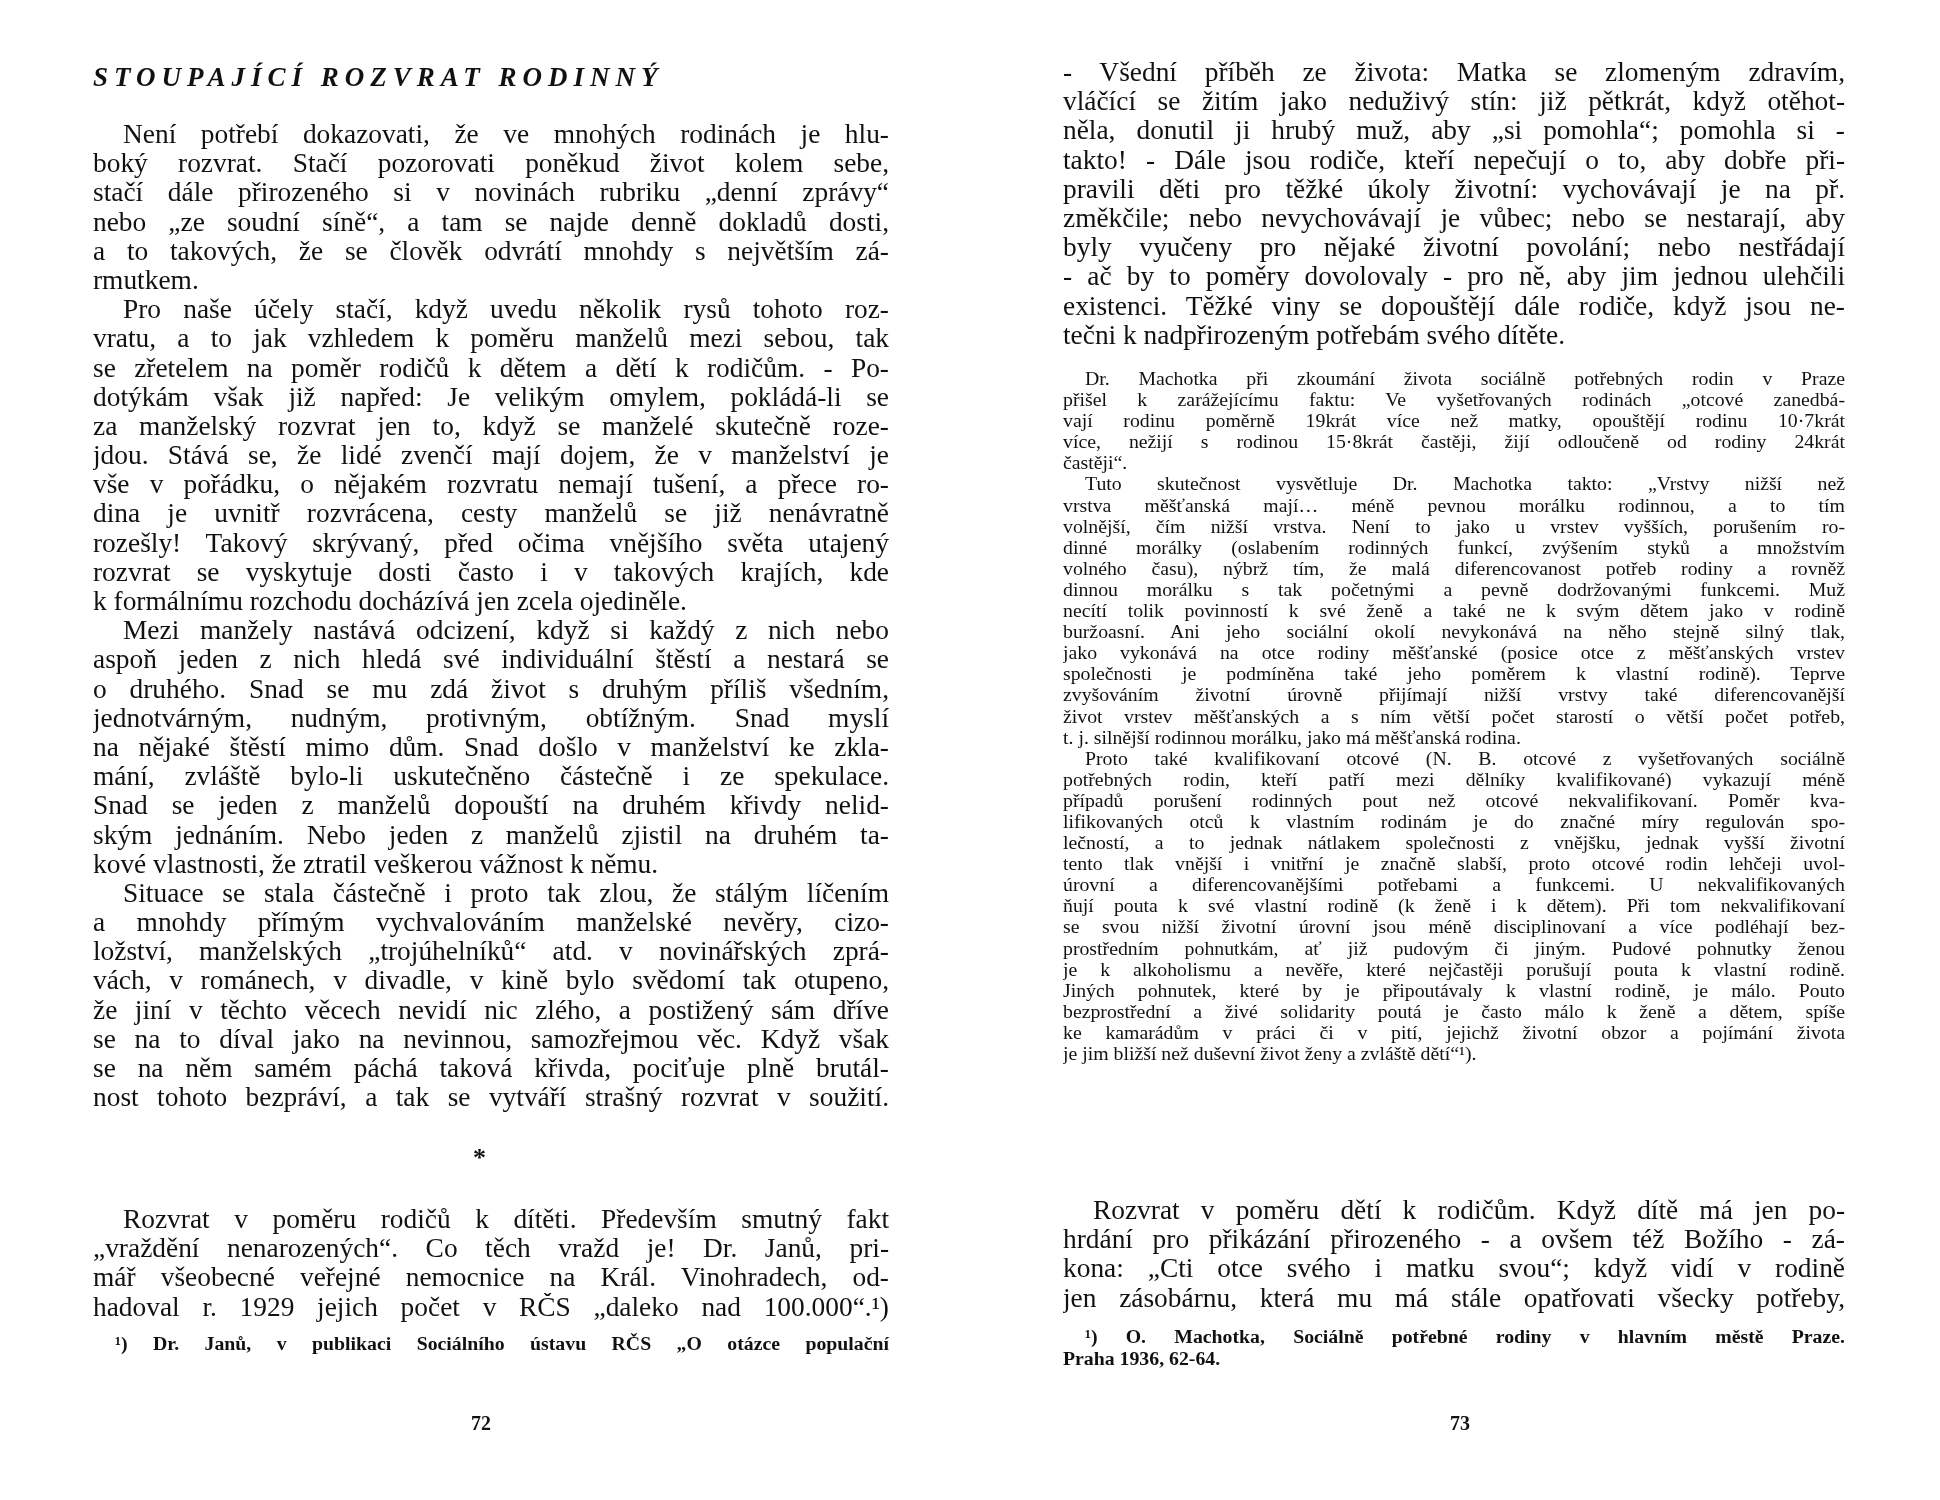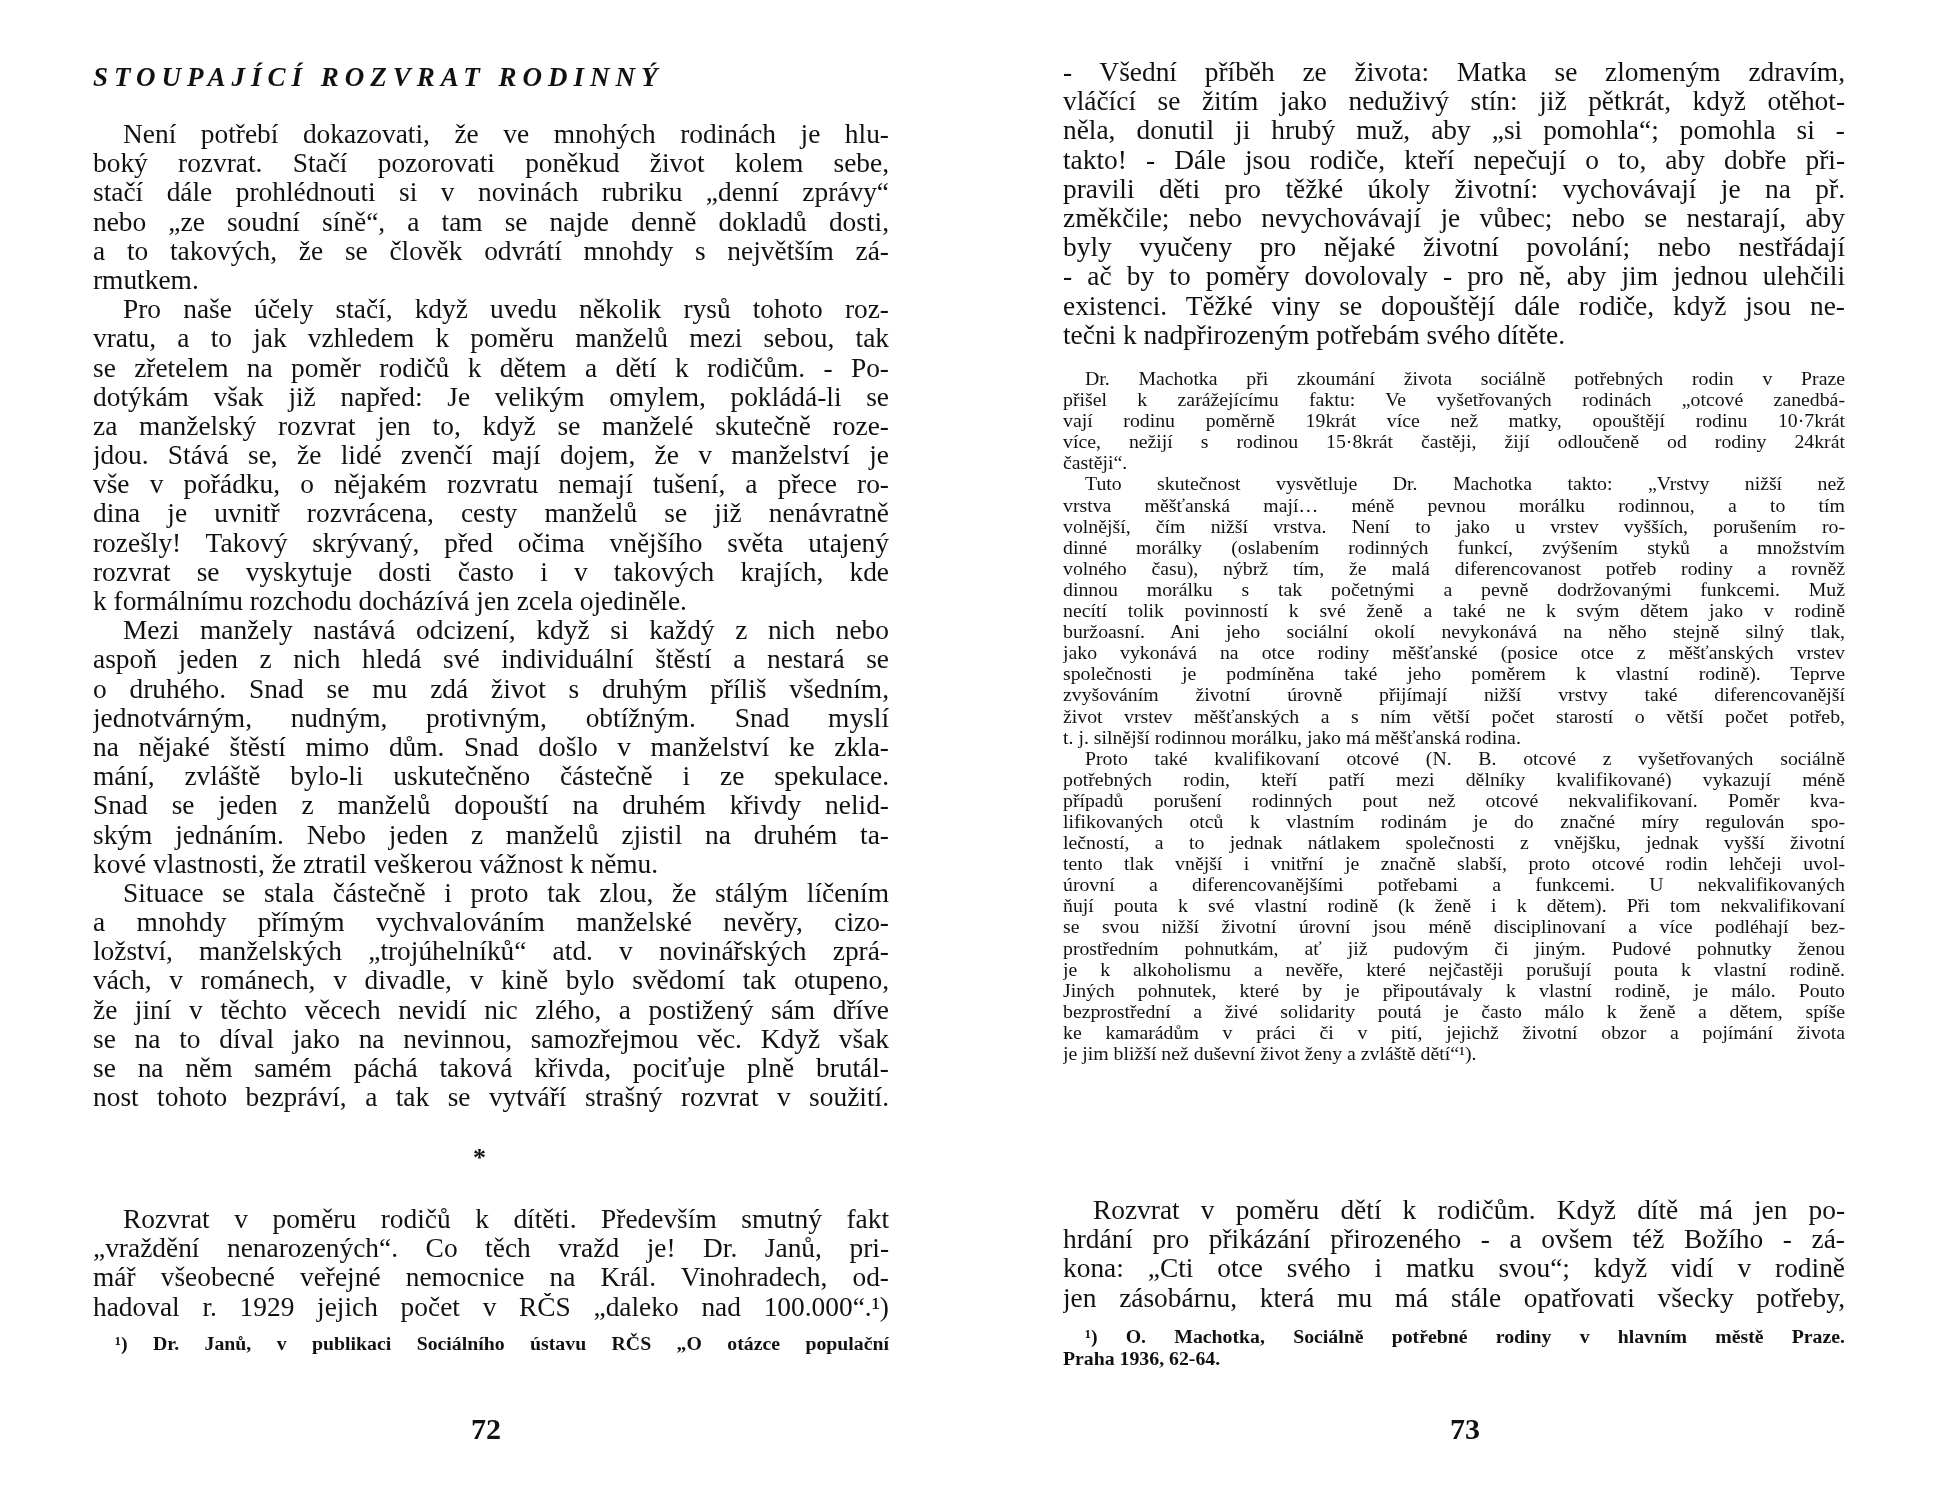--- a/index.html
+++ b/index.html
@@ -14,31 +14,31 @@
   .ln { display: block; white-space: nowrap; text-align: justify; text-align-last: justify;
         overflow: hidden; }
   .ln.last { text-align-last: left; }
   .ln.indent { padding-left: 30px; }
   .big .ln { font-size: 27.4px; line-height: 29.2px; height: 29.2px; }
   .small .ln { font-size: 19.8px; line-height: 21.1px; height: 21.1px; font-weight: normal; }
   .small .ln.indent { padding-left: 22px; }
   .foot .ln { font-size: 19.8px; line-height: 22px; height: 22px; font-weight: bold; }
   .foot .ln.indent { padding-left: 22px; }
   .asterisk { position: absolute; font-size: 26px; font-weight: bold; }
-  .pagenum { position: absolute; top: 1412px; font-size: 30px; font-weight: bold; }
+  .pagenum { position: absolute; top: 1412px; font-size: 20px; font-weight: bold; }
 </style>
 </head>
 <body>
 
 <div class="page" id="left-page">
   <div class="title">STOUPAJÍCÍ ROZVRAT RODINNÝ</div>
   <div class="lines big" style="top:120px">
       <span class="ln indent">Není potřebí dokazovati, že ve mnohých rodinách je hlu-</span>
       <span class="ln">boký rozvrat. Stačí pozorovati poněkud život kolem sebe,</span>
-      <span class="ln">stačí dále prohlédnouti si v novinách rubriku „denní zprávy“</span>
+      <span class="ln">stačí dále přirozeného si v novinách rubriku „denní zprávy“</span>
       <span class="ln">nebo „ze soudní síně“, a tam se najde denně dokladů dosti,</span>
       <span class="ln">a to takových, že se člověk odvrátí mnohdy s největším zá-</span>
       <span class="ln last">rmutkem.</span>
       <span class="ln indent">Pro naše účely stačí, když uvedu několik rysů tohoto roz-</span>
       <span class="ln">vratu, a to jak vzhledem k poměru manželů mezi sebou, tak</span>
       <span class="ln">se zřetelem na poměr rodičů k dětem a dětí k rodičům. - Po-</span>
       <span class="ln">dotýkám však již napřed: Je velikým omylem, pokládá-li se</span>
       <span class="ln">za manželský rozvrat jen to, když se manželé skutečně roze-</span>
       <span class="ln">jdou. Stává se, že lidé zvenčí mají dojem, že v manželství je</span>
       <span class="ln">vše v pořádku, o nějakém rozvratu nemají tušení, a přece ro-</span>

